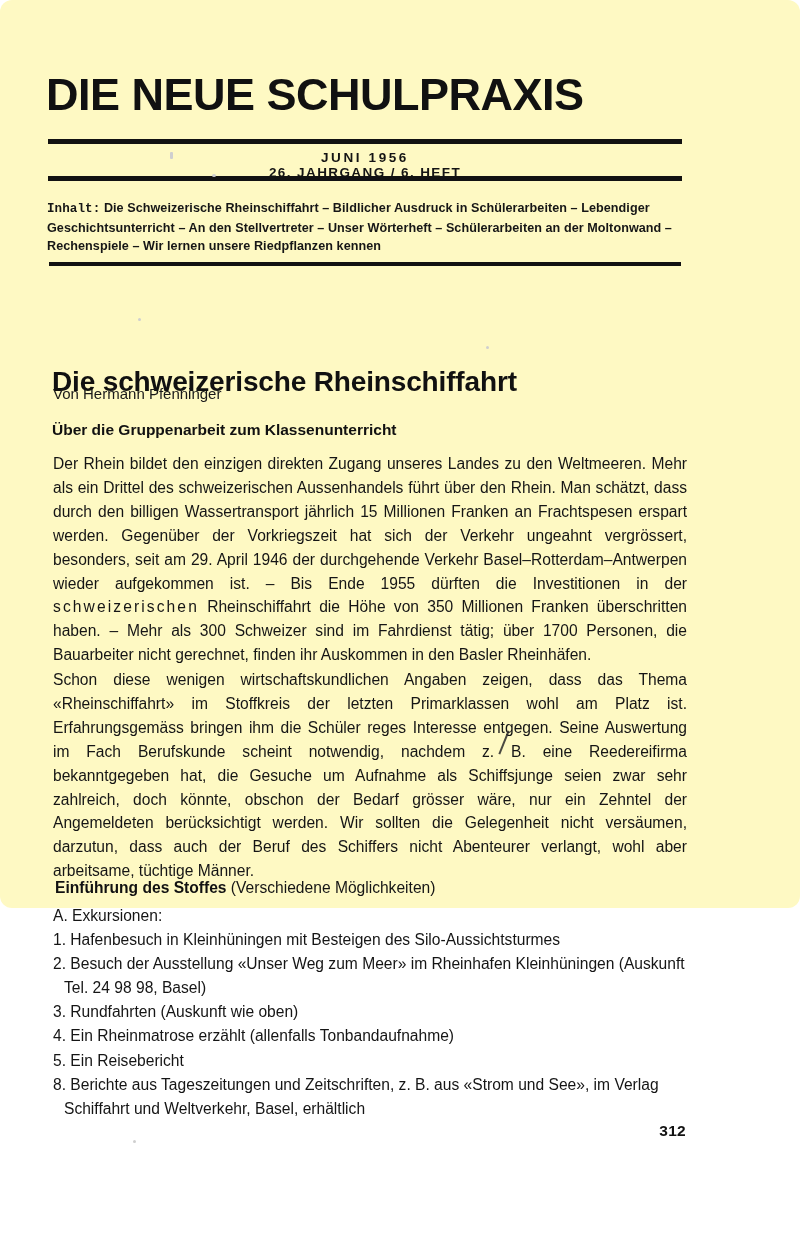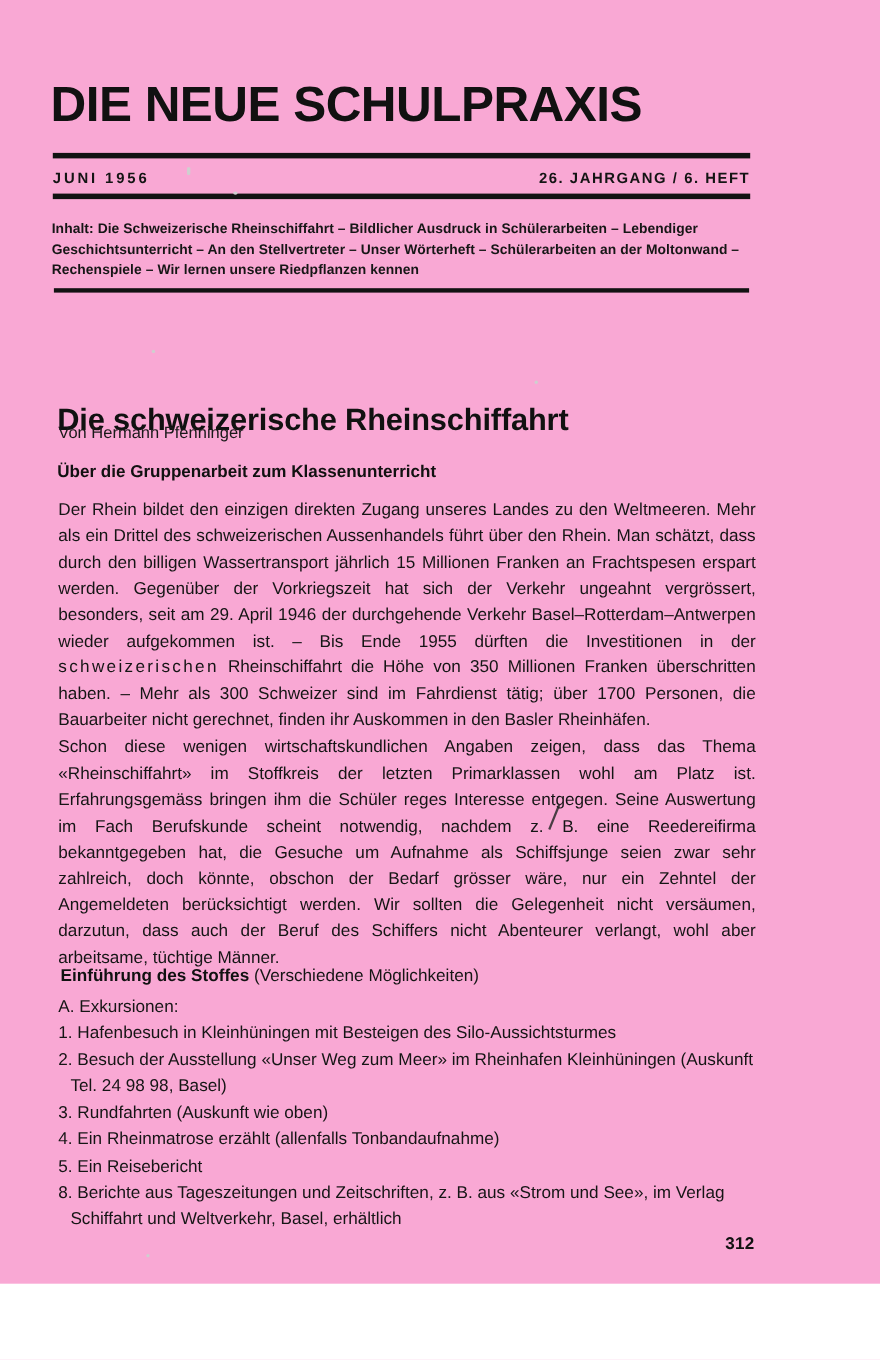--- a/index.html
+++ b/index.html
@@ -14,22 +14,23 @@
     position: relative;
     font-family: "Liberation Sans", "DejaVu Sans", sans-serif;
     color: #141414;
     overflow: hidden;
   }
 
   .page {
     position: absolute;
     left: 0; top: 0;
     width: 800px;
-    height: 1167px;
-    background: #f9a8d4;
+    height: 908px;
+    background: #fef9c3;
+    border-radius: 12px;
   }
 
   
   .masthead {
     position: absolute;
     left: 46px;
     top: 72px;
     width: 640px;
   }
   .masthead-title {
@@ -52,20 +53,21 @@
   
   .issueline {
     position: absolute;
     left: 48px;
     top: 150px;
     width: 634px;
     height: 22px;
     display: flex;
     justify-content: space-between;
     align-items: center;
+    flex-direction: column;
   }
   .issue-date {
     font-size: 13.5px;
     font-weight: bold;
     letter-spacing: 2.6px;
     color: #141414;
   }
   .issue-number {
     font-size: 13.5px;
     font-weight: bold;
@@ -78,21 +80,21 @@
     position: absolute;
     left: 47px;
     top: 199px;
     width: 638px;
     font-size: 12.6px;
     line-height: 18.6px;
     font-weight: bold;
     color: #161616;
     letter-spacing: 0.06px;
   }
-  .contents .label { font-weight: bold; }
+  .contents .label { font-weight: bold; font-family: Liberation Mono, monospace; }
   .contents .body-txt { font-weight: bold; }
 
   
   .article-title {
     position: absolute;
     left: 52px;
     top: 366px;
     font-size: 28px;
     font-weight: bold;
     letter-spacing: -0.15px;

